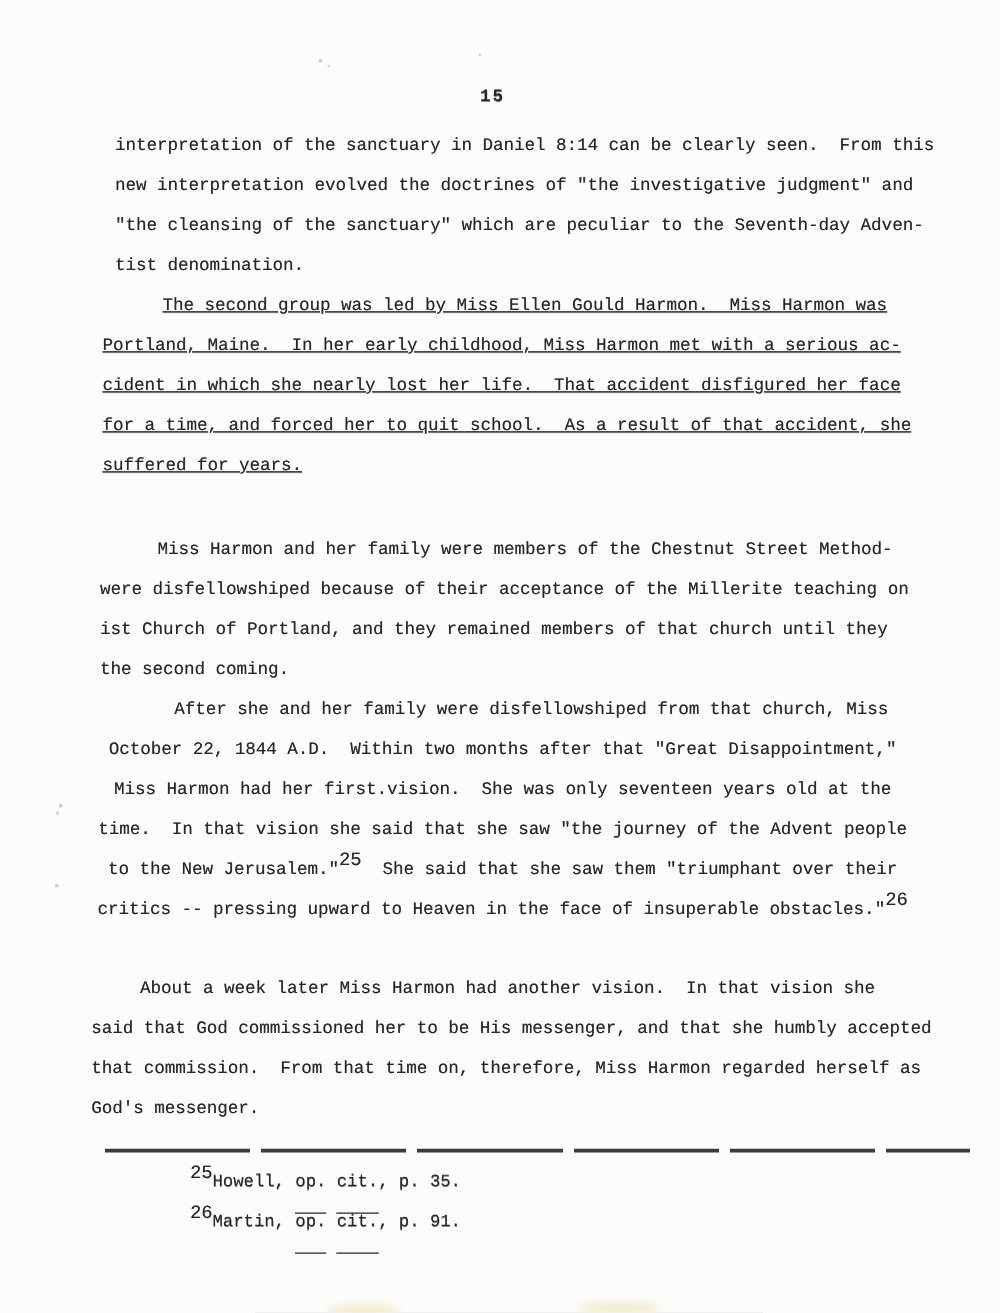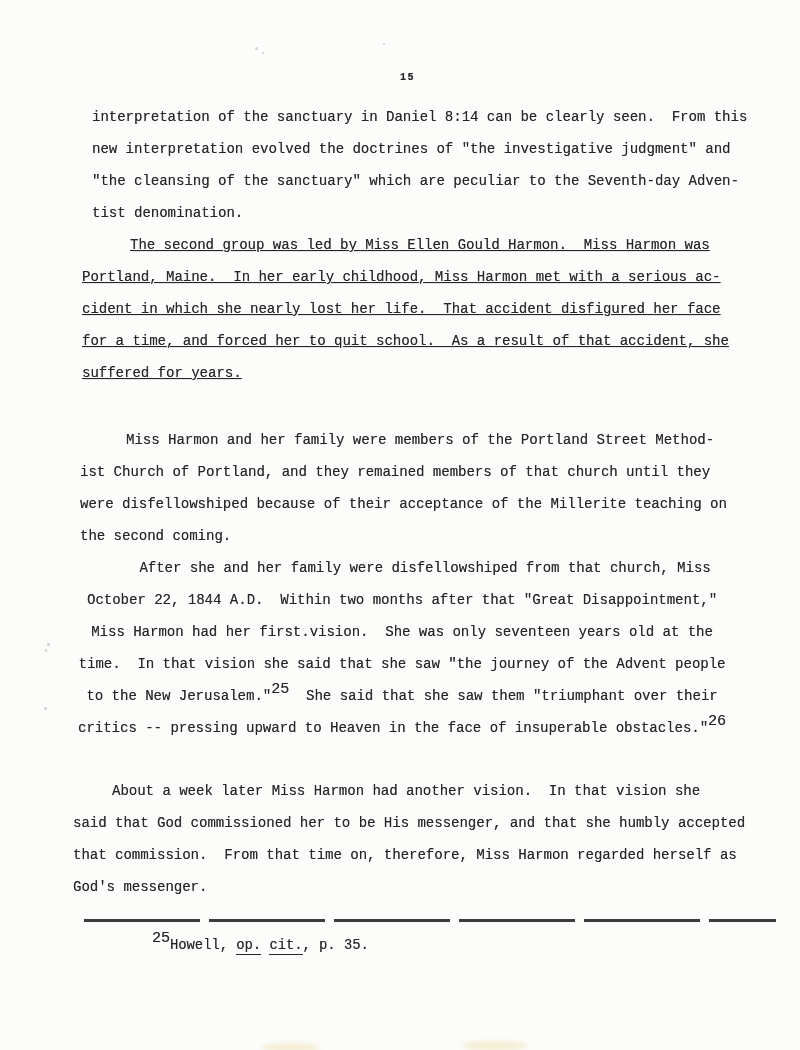--- a/index.html
+++ b/index.html
@@ -13,22 +13,22 @@
     height: 1050px;
     background: var(--paper, #fcfcfb);
     overflow: hidden;
     font-family: "Liberation Mono", "DejaVu Sans Mono", monospace;
     color: var(--ink, #262626);
     text-shadow: 0.2px 0.2px 0.4px rgba(40,40,40,0.55);
   }
   .page-number {
     position: absolute;
     top: 62px;
-    left: 400px;
-    font-size: 10px;
+    left: 384px;
+    font-size: 14px;
     line-height: 32px;
     font-weight: 700;
     letter-spacing: 1.5px;
     white-space: pre;
   }
   .para {
     position: absolute;
     font-size: 14px;
     line-height: 32px;
   }
@@ -46,21 +46,21 @@
   #p4 .first { padding-left: 46px; }
   #p5 .first { padding-left: 39px; }
   .sup {
     position: relative;
     top: -7px;
     display: inline-block;
     font-size: 15px;
   }
   .u {
     border-bottom: 1.6px solid currentColor;
-    padding-bottom: 1px;
+    padding-bottom: 16px;
   }
   .fn-separator {
     position: absolute;
     top: 919px;
     left: 84px;
     width: 692px;
     height: 2.6px;
     background: repeating-linear-gradient(90deg,
       var(--ink, #2a2a2a) 0 116px,
       rgba(0,0,0,0) 116px 125px);
@@ -104,23 +104,23 @@
 
   <div class="para" id="p2">
     <div class="line first">The second group was led by Miss Ellen Gould Harmon.  Miss Harmon was</div>
     <div class="line">Portland, Maine.  In her early childhood, Miss Harmon met with a serious ac-</div>
     <div class="line">cident in which she nearly lost her life.  That accident disfigured her face</div>
     <div class="line">for a time, and forced her to quit school.  As a result of that accident, she</div>
     <div class="line">suffered for years.</div>
   </div>
 
   <div class="para" id="p3">
-    <div class="line first">Miss Harmon and her family were members of the Portland Street Method-</div>
+    <div class="line first">Miss Harmon and her family were members of the Chestnut Street Method-</div>
+    <div class="line">were disfellowshiped because of their acceptance of the Millerite teaching on</div>
     <div class="line">ist Church of Portland, and they remained members of that church until they</div>
-    <div class="line">were disfellowshiped because of their acceptance of the Millerite teaching on</div>
     <div class="line">the second coming.</div>
   </div>
 
   <div class="para" id="p4">
     <div class="line first">After she and her family were disfellowshiped from that church, Miss</div>
     <div class="line">October 22, 1844 A.D.  Within two months after that "Great Disappointment,"</div>
     <div class="line">Miss Harmon had her first.vision.  She was only seventeen years old at the</div>
     <div class="line">time.  In that vision she said that she saw "the journey of the Advent people</div>
     <div class="line"><span>to the New Jerusalem."</span><span class="sup">25</span><span>  She said that she saw them "triumphant over their</span></div>
     <div class="line"><span>critics -- pressing upward to Heaven in the face of insuperable obstacles."</span><span class="sup">26</span><span></span></div>
@@ -130,20 +130,21 @@
     <div class="line first">About a week later Miss Harmon had another vision.  In that vision she</div>
     <div class="line">said that God commissioned her to be His messenger, and that she humbly accepted</div>
     <div class="line">that commission.  From that time on, therefore, Miss Harmon regarded herself as</div>
     <div class="line">God's messenger.</div>
   </div>
 
   <div class="fn-separator"></div>
 
   <div class="footnotes">
     <div class="fnline"><span class="sup">25</span><span>Howell, </span><span class="u">op.</span><span> </span><span class="u">cit.</span><span>, p. 35.</span></div>
+    <div class="fnline"><span class="sup">26</span><span>Martin, </span><span class="u">op.</span><span> </span><span class="u">cit.</span><span>, p. 91.</span></div>
   </div>
 
   <div class="speck" style="left:255px; top:47px; width:3px; height:3px;"></div>
   <div class="speck" style="left:262px; top:52px; width:2px; height:2px;"></div>
   <div class="speck" style="left:383px; top:43px; width:2px; height:2px;"></div>
   <div class="speck" style="left:47px; top:643px; width:3px; height:3px;"></div>
   <div class="speck" style="left:45px; top:649px; width:2px; height:3px;"></div>
   <div class="speck" style="left:44px; top:707px; width:3px; height:3px;"></div>
   <div class="speck" style="left:529px; top:468px; width:2px; height:2px;"></div>
   <div class="smudge" style="left:262px; top:1043px; width:58px; height:9px;"></div>

